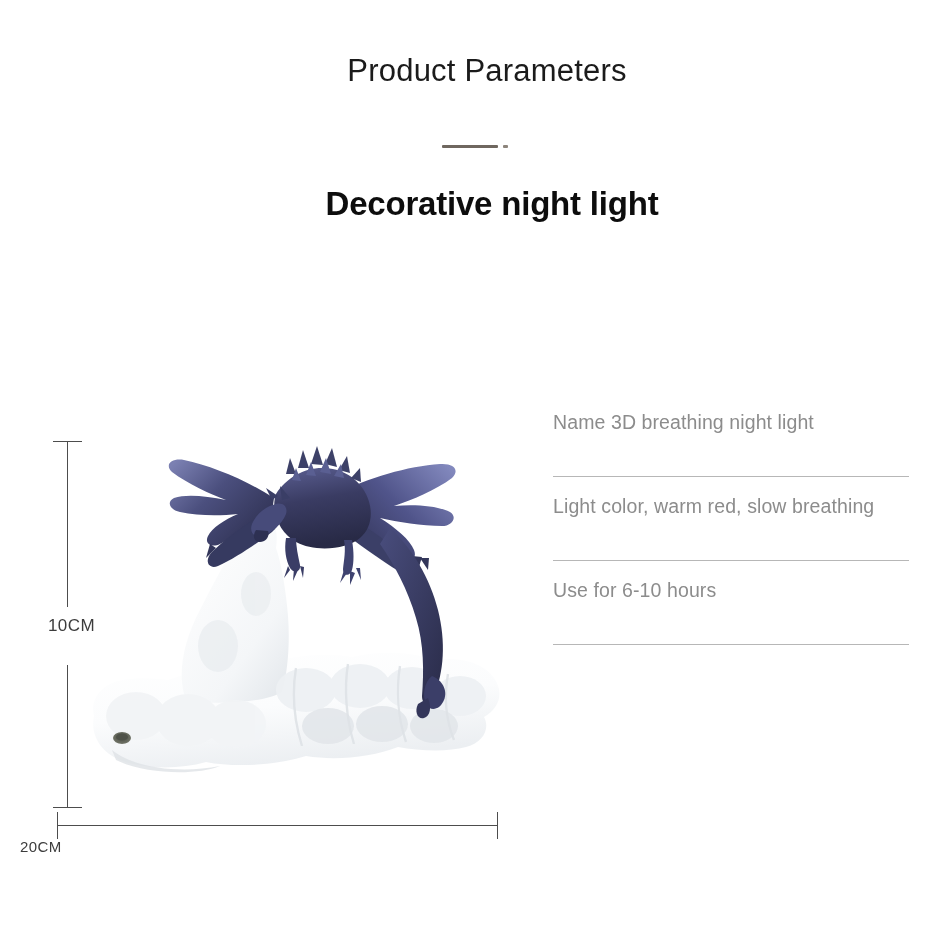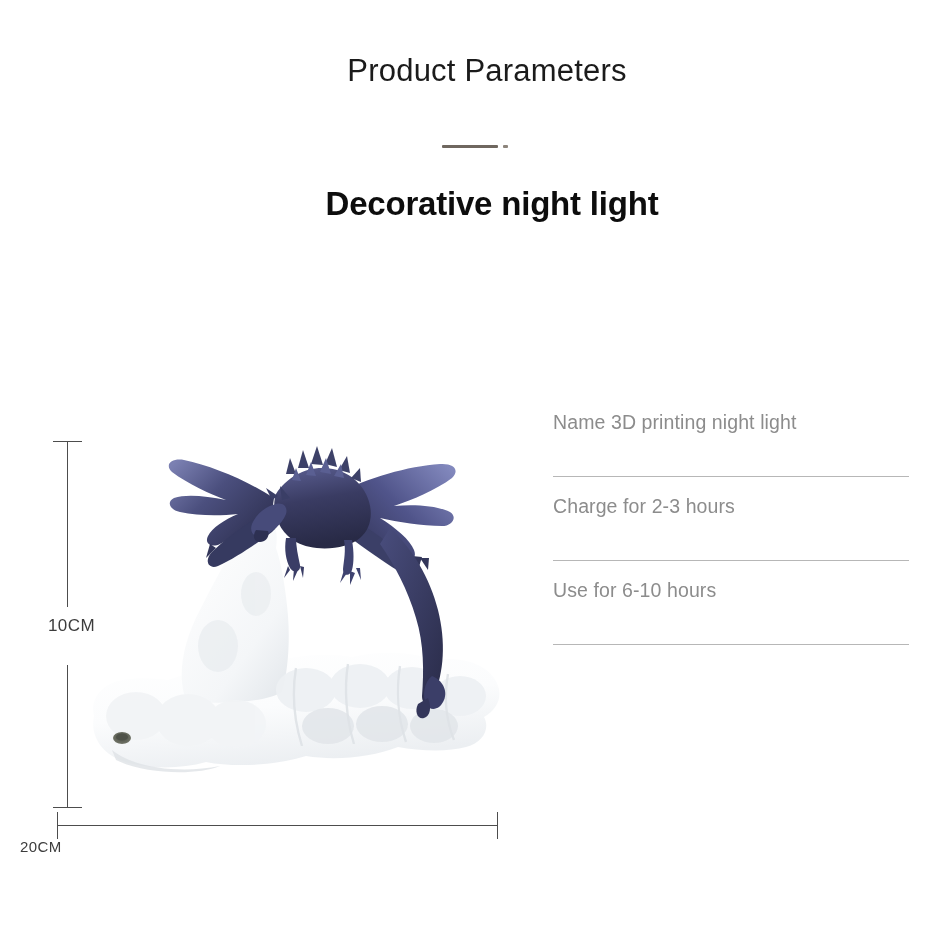--- a/index.html
+++ b/index.html
@@ -393,21 +393,21 @@
                  C380,290 370,292 366,284
                  C362,276 364,262 372,256 Z" fill="#3b3e68"></path>
         <path d="M368,278 C372,288 370,296 364,298 C358,300 354,292 358,284 Z" fill="#33365a"></path>
       </g>
     </svg>
   </div>
 </div>
 
 <div id="spec-list">
   <div class="spec-row">
-    <span class="spec-text">Name 3D printing night light</span>
+    <span class="spec-text">Name 3D breathing night light</span>
   </div>
   <div class="spec-row">
-    <span class="spec-text">Charge for 2-3 hours</span>
+    <span class="spec-text">Light color, warm red, slow breathing</span>
   </div>
   <div class="spec-row">
     <span class="spec-text">Use for 6-10 hours</span>
   </div>
 </div>
 
 </body></html>

